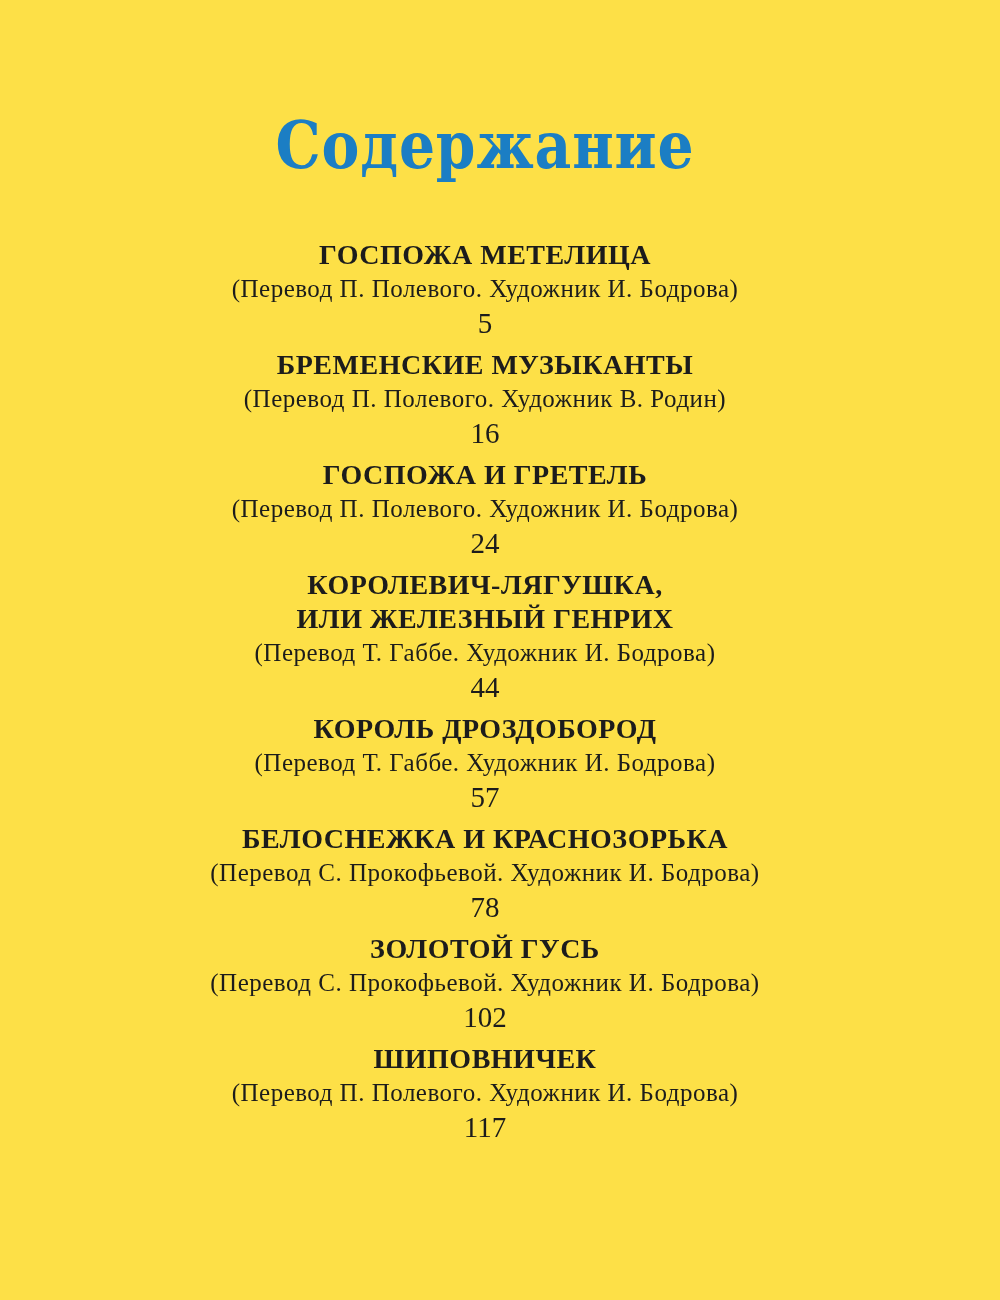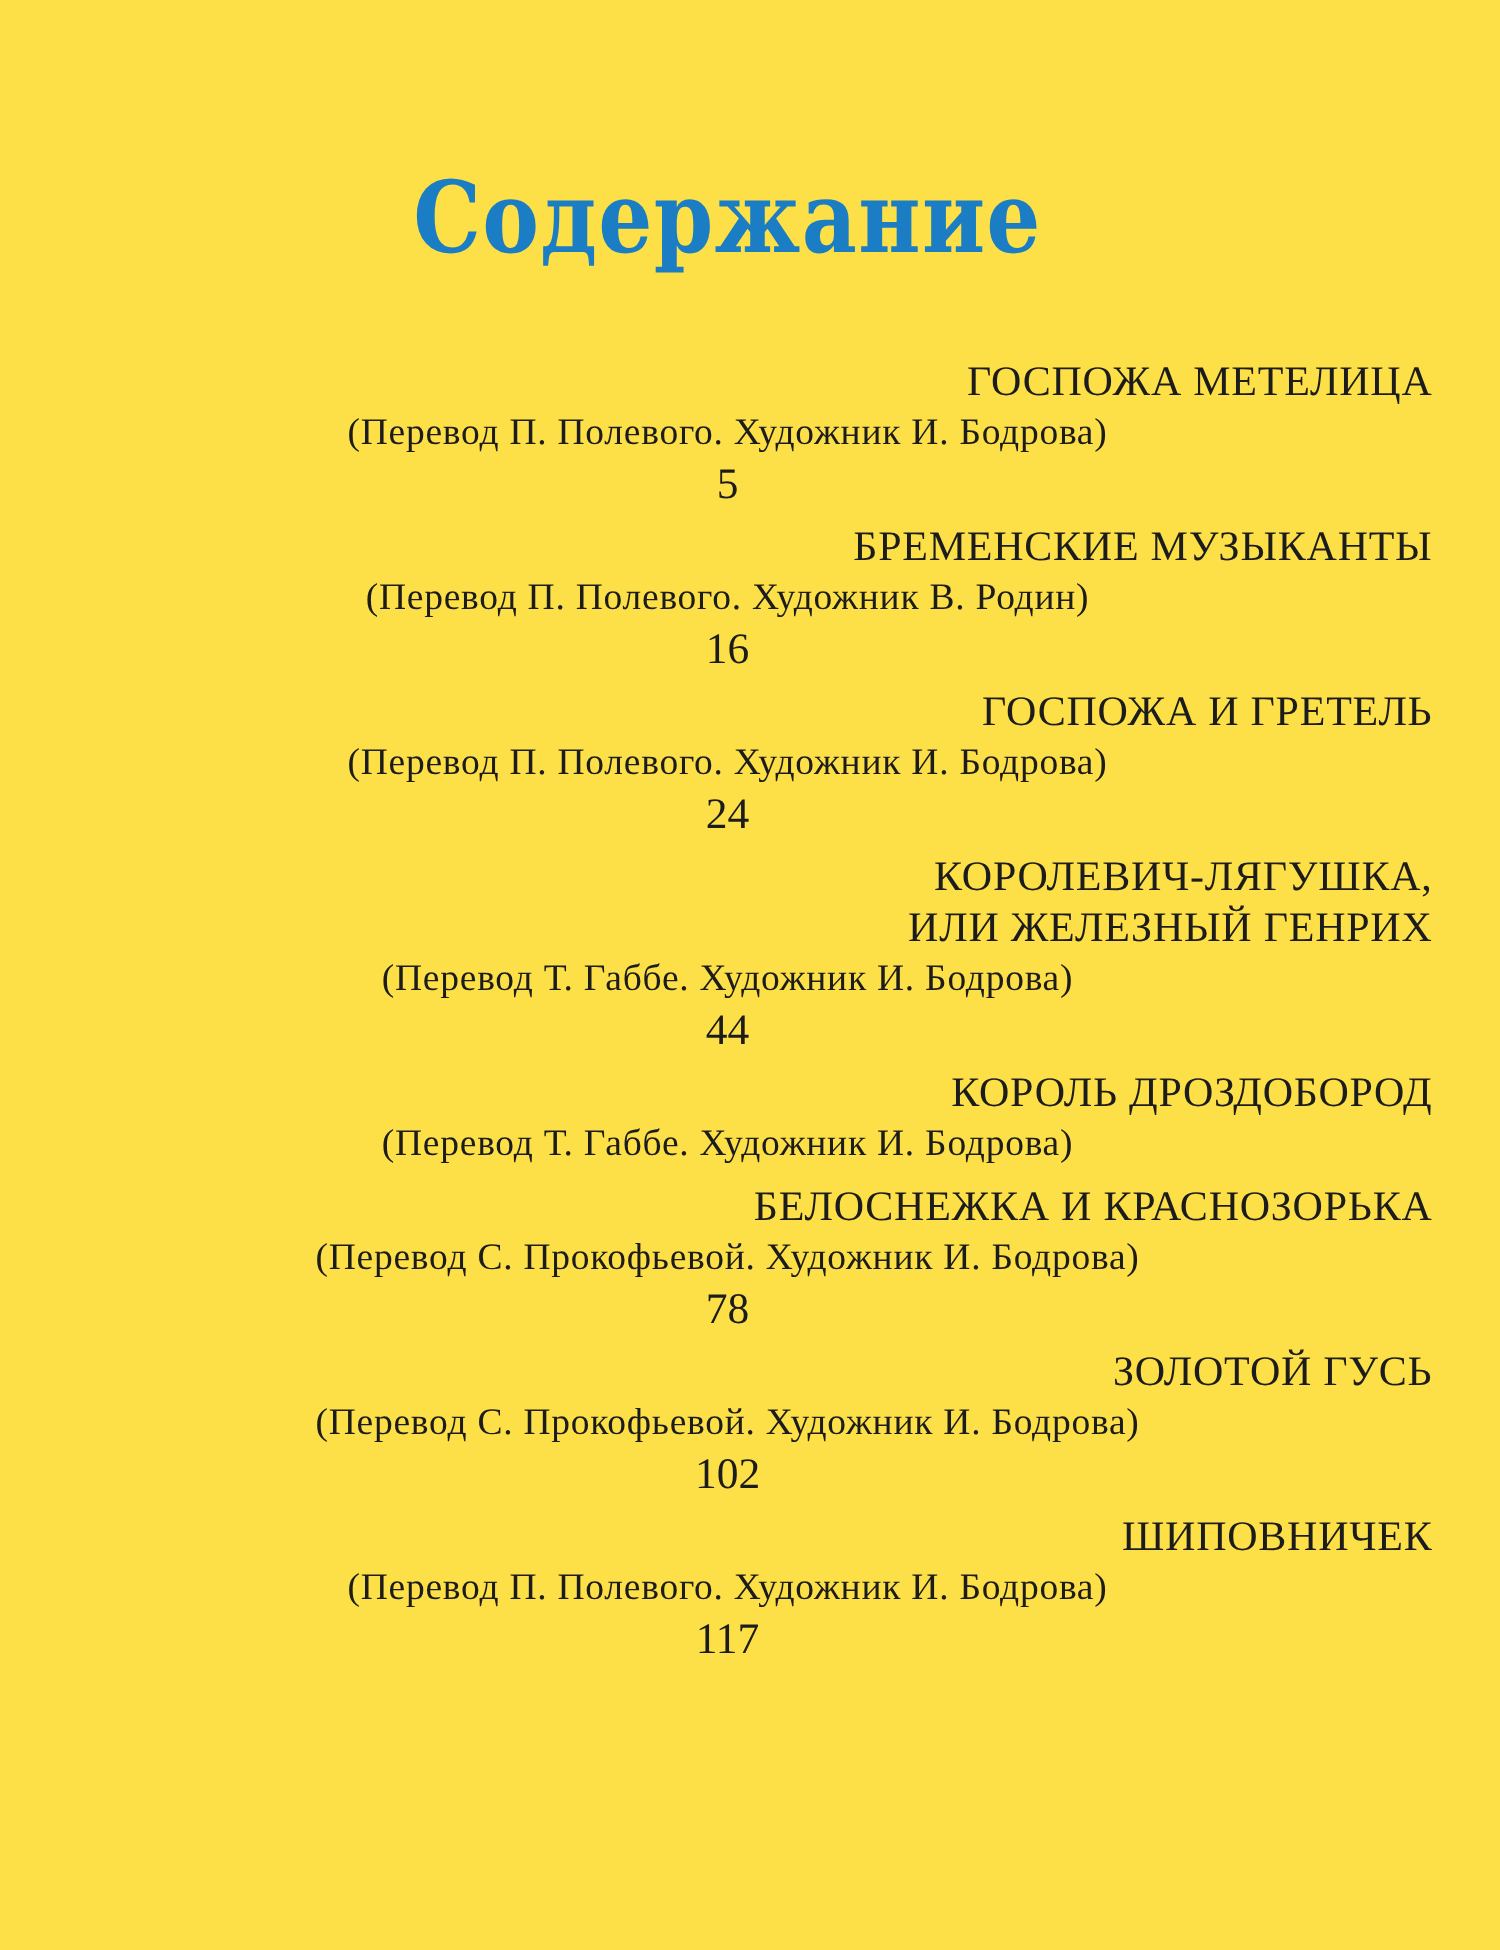--- a/index.html
+++ b/index.html
@@ -32,24 +32,23 @@
   }
   .toc-list {
     text-align: center;
   }
   .toc-entry {
     margin: 0 0 8px 0;
   }
   .entry-title {
     font-size: 28px;
     line-height: 34px;
-    font-weight: normal;
+    font-weight: bold;
     letter-spacing: 0.5px;
     white-space: nowrap;
-    text-align: right;
   }
   .entry-credit {
     font-size: 25px;
     line-height: 34px;
     letter-spacing: 0.5px;
     white-space: nowrap;
   }
   .entry-page {
     font-size: 29px;
     line-height: 34px;
@@ -87,20 +86,21 @@
     <div class="entry-title">КОРОЛЕВИЧ-ЛЯГУШКА,</div>
     <div class="entry-title">ИЛИ ЖЕЛЕЗНЫЙ ГЕНРИХ</div>
     <div class="entry-credit">(Перевод Т. Габбе. Художник И. Бодрова)</div>
     <div class="entry-page">44</div>
   </div>
 
   <div class="toc-entry">
     <div class="entry-title">КОРОЛЬ ДРОЗДОБОРОД</div>
 
     <div class="entry-credit">(Перевод Т. Габбе. Художник И. Бодрова)</div>
+    <div class="entry-page">57</div>
   </div>
 
   <div class="toc-entry">
     <div class="entry-title">БЕЛОСНЕЖКА И КРАСНОЗОРЬКА</div>
 
     <div class="entry-credit">(Перевод С. Прокофьевой. Художник И. Бодрова)</div>
     <div class="entry-page">78</div>
   </div>
 
   <div class="toc-entry">

